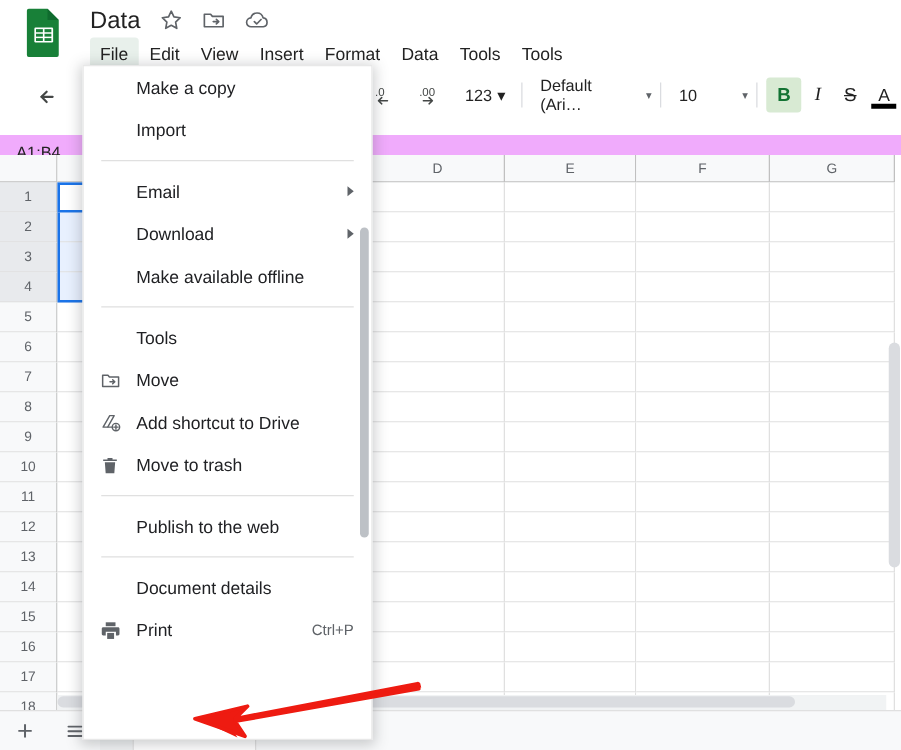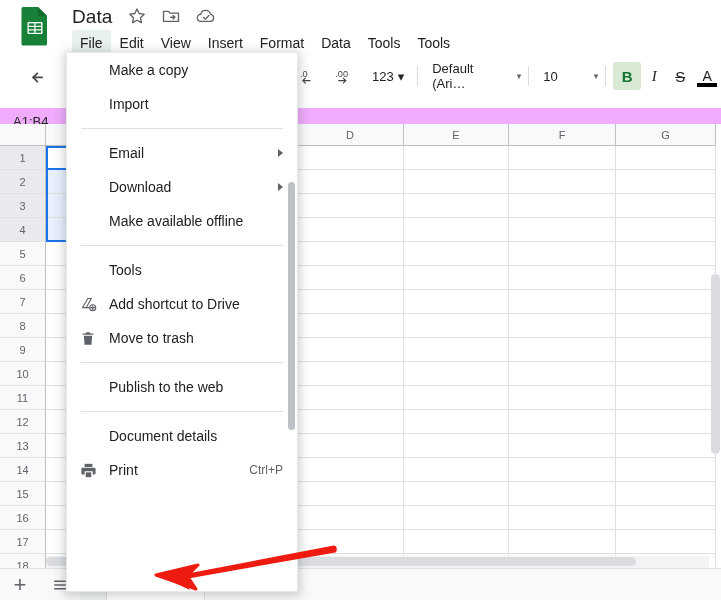--- a/index.html
+++ b/index.html
@@ -528,20 +528,29 @@
       </div>
       <div class="mi">
         <span>Make available offline</span>
       </div>
       <div class="msep"></div>
       <div class="mi">
         <span>Tools</span>
       </div>
       <div class="mi">
         <span class="mi-ico">
+          <svg width="17" height="17" viewBox="0 0 24 24" fill="none" stroke="#5f6368" stroke-width="1.7">
+            <path d="M3 6h6l1.6 2H21v10.5H3z" stroke-linejoin="round"></path>
+            <path d="M11.3 13.2h5.2M14.3 11l2.4 2.2-2.4 2.3" stroke-linecap="round" stroke-linejoin="round"></path>
+          </svg>
+        </span>
+        <span>Move</span>
+      </div>
+      <div class="mi">
+        <span class="mi-ico">
           <svg width="17" height="17" viewBox="0 0 24 24" fill="none" stroke="#5f6368" stroke-width="1.6">
             <path d="M11 3.5L3.5 16.5h5.2L16 3.5z" stroke-linejoin="round"></path>
             <path d="M9 16.5h7" stroke-linecap="round"></path>
             <circle cx="18" cy="16.5" r="4.2" fill="#fff"></circle>
             <path d="M18 14v5M15.5 16.5h5" stroke-linecap="round"></path>
           </svg>
         </span>
         <span>Add shortcut to Drive</span>
       </div>
       <div class="mi">

